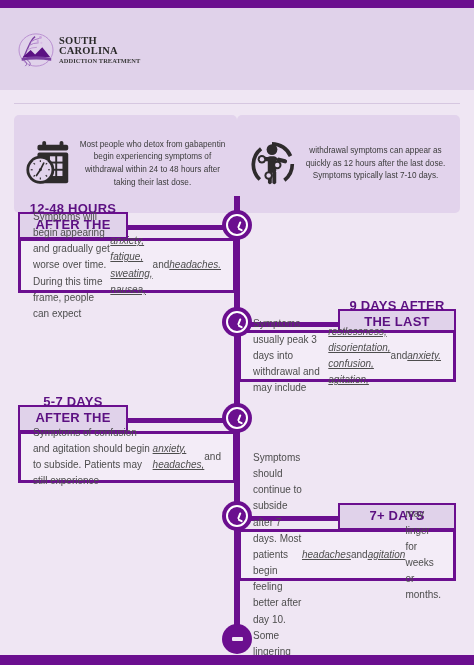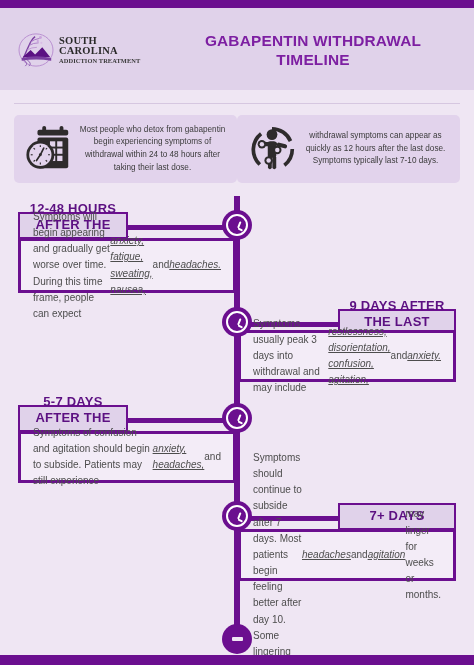--- a/index.html
+++ b/index.html
@@ -23,21 +23,21 @@
   .logo-l1{font-family:"Liberation Serif",serif;font-weight:700;font-size:10.5px;letter-spacing:.2px;color:#2a2a2a;}
   .logo-l2{font-family:"Liberation Serif",serif;font-weight:700;font-size:6.4px;letter-spacing:.1px;color:#3a3a3a;margin-top:1px;}
   .title{
     position:absolute;left:170px;top:24px;width:286px;text-align:center;
     font-size:15.4px;font-weight:700;line-height:1.22;color:#7d1fa2;
     letter-spacing:.2px;
   }
   .divider{position:absolute;left:14px;top:103px;width:446px;height:1px;background:#d6c7e0;}
 
   
-  .cards{position:absolute;left:14px;top:115px;width:446px;height:68px;display:flex;justify-content:center;}
+  .cards{position:absolute;left:14px;top:115px;width:446px;height:98px;display:flex;justify-content:center;}
   .card{
     flex:1 1 0;background:#e2d3ec;border-radius:5px;
     display:flex;align-items:center;padding:0 8px;box-sizing:border-box;
   }
   .card-icon{flex:0 0 54px;width:54px;height:58px;display:flex;align-items:center;justify-content:center;}
   .card-text{
     flex:1 1 auto;text-align:center;font-size:8.2px;line-height:1.55;color:#3b3b3b;
     padding:0 3px;
   }
 
@@ -103,21 +103,20 @@
           <path d="M4 28 Q20 24 37 28 L37 31 Q20 28 4 31 Z" fill="#7a3fa0"></path>
           <path d="M6 30 Q12 34 8 37 M10 30 Q16 34 12 37" fill="none" stroke="#8a57ae" stroke-width="1"></path>
         </svg>
       </div>
       <div class="logo-words">
         <div class="logo-l1">SOUTH CAROLINA</div>
         <div class="logo-l2">ADDICTION TREATMENT</div>
       </div>
     </div>
 
-    <div class="title">GABAPENTIN WITHDRAWAL TIMELINE</div>
   </div>
 
   <div class="divider"></div>
 
   <div class="cards">
 
     <div class="card">
       <div class="card-icon">
         <svg viewBox="0 0 52 52" width="50" height="50">
           <rect x="14" y="6" width="32" height="6" rx="2" fill="#2e2b2c"></rect>

